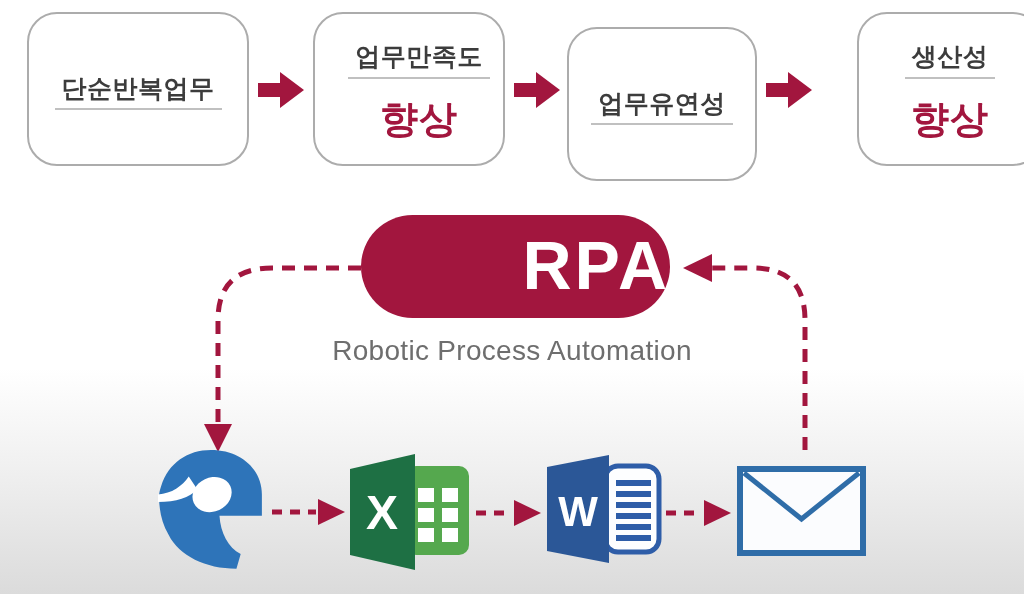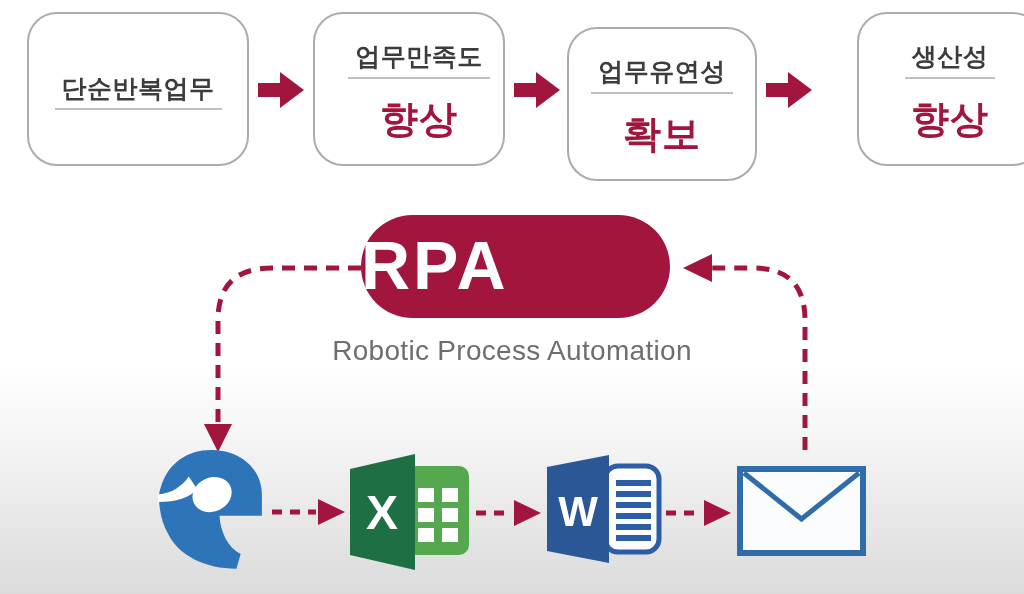--- a/index.html
+++ b/index.html
@@ -42,21 +42,21 @@
   }
   
   .flow-arrow{position:absolute;top:72px;width:46px;height:36px;}
   #flow-arrow-1{left:258px;}
   #flow-arrow-2{left:514px;}
   #flow-arrow-3{left:766px;}
   
   .rpa-pill{
     position:absolute;left:361px;top:215px;width:309px;height:103px;
     background:#a2163e;border-radius:52px;
-    display:flex;align-items:center;justify-content:flex-start;
+    display:flex;align-items:center;justify-content:flex-end;
   }
   .rpa-title{
     color:#ffffff;font-size:68px;font-weight:700;letter-spacing:3px;
     line-height:1;padding-bottom:4px;
   }
   .rpa-subtitle{
     position:absolute;left:312px;top:335px;width:400px;
     text-align:center;
     font-size:28px;color:#6e6e6e;letter-spacing:.3px;
     white-space:nowrap;
@@ -80,21 +80,20 @@
 
   <div class="benefit-box" id="benefit-1">
     <span class="k-label">단순반복업무</span>
   </div>
   <div class="benefit-box" id="benefit-2">
     <span class="k-label">업무만족도</span>
     <span class="k-value">향상</span>
   </div>
   <div class="benefit-box" id="benefit-3">
     <span class="k-label">업무유연성</span>
-    <span class="k-value">확보</span>
   </div>
   <div class="benefit-box" id="benefit-4">
     <span class="k-label">생산성</span>
     <span class="k-value">향상</span>
   </div>
 
   <svg class="flow-arrow" id="flow-arrow-1" viewBox="0 0 46 36">
     <polygon class="head" points="0,11 22,11 22,0 46,18 22,36 22,25 0,25"></polygon>
   </svg>
   <svg class="flow-arrow" id="flow-arrow-2" viewBox="0 0 46 36">

